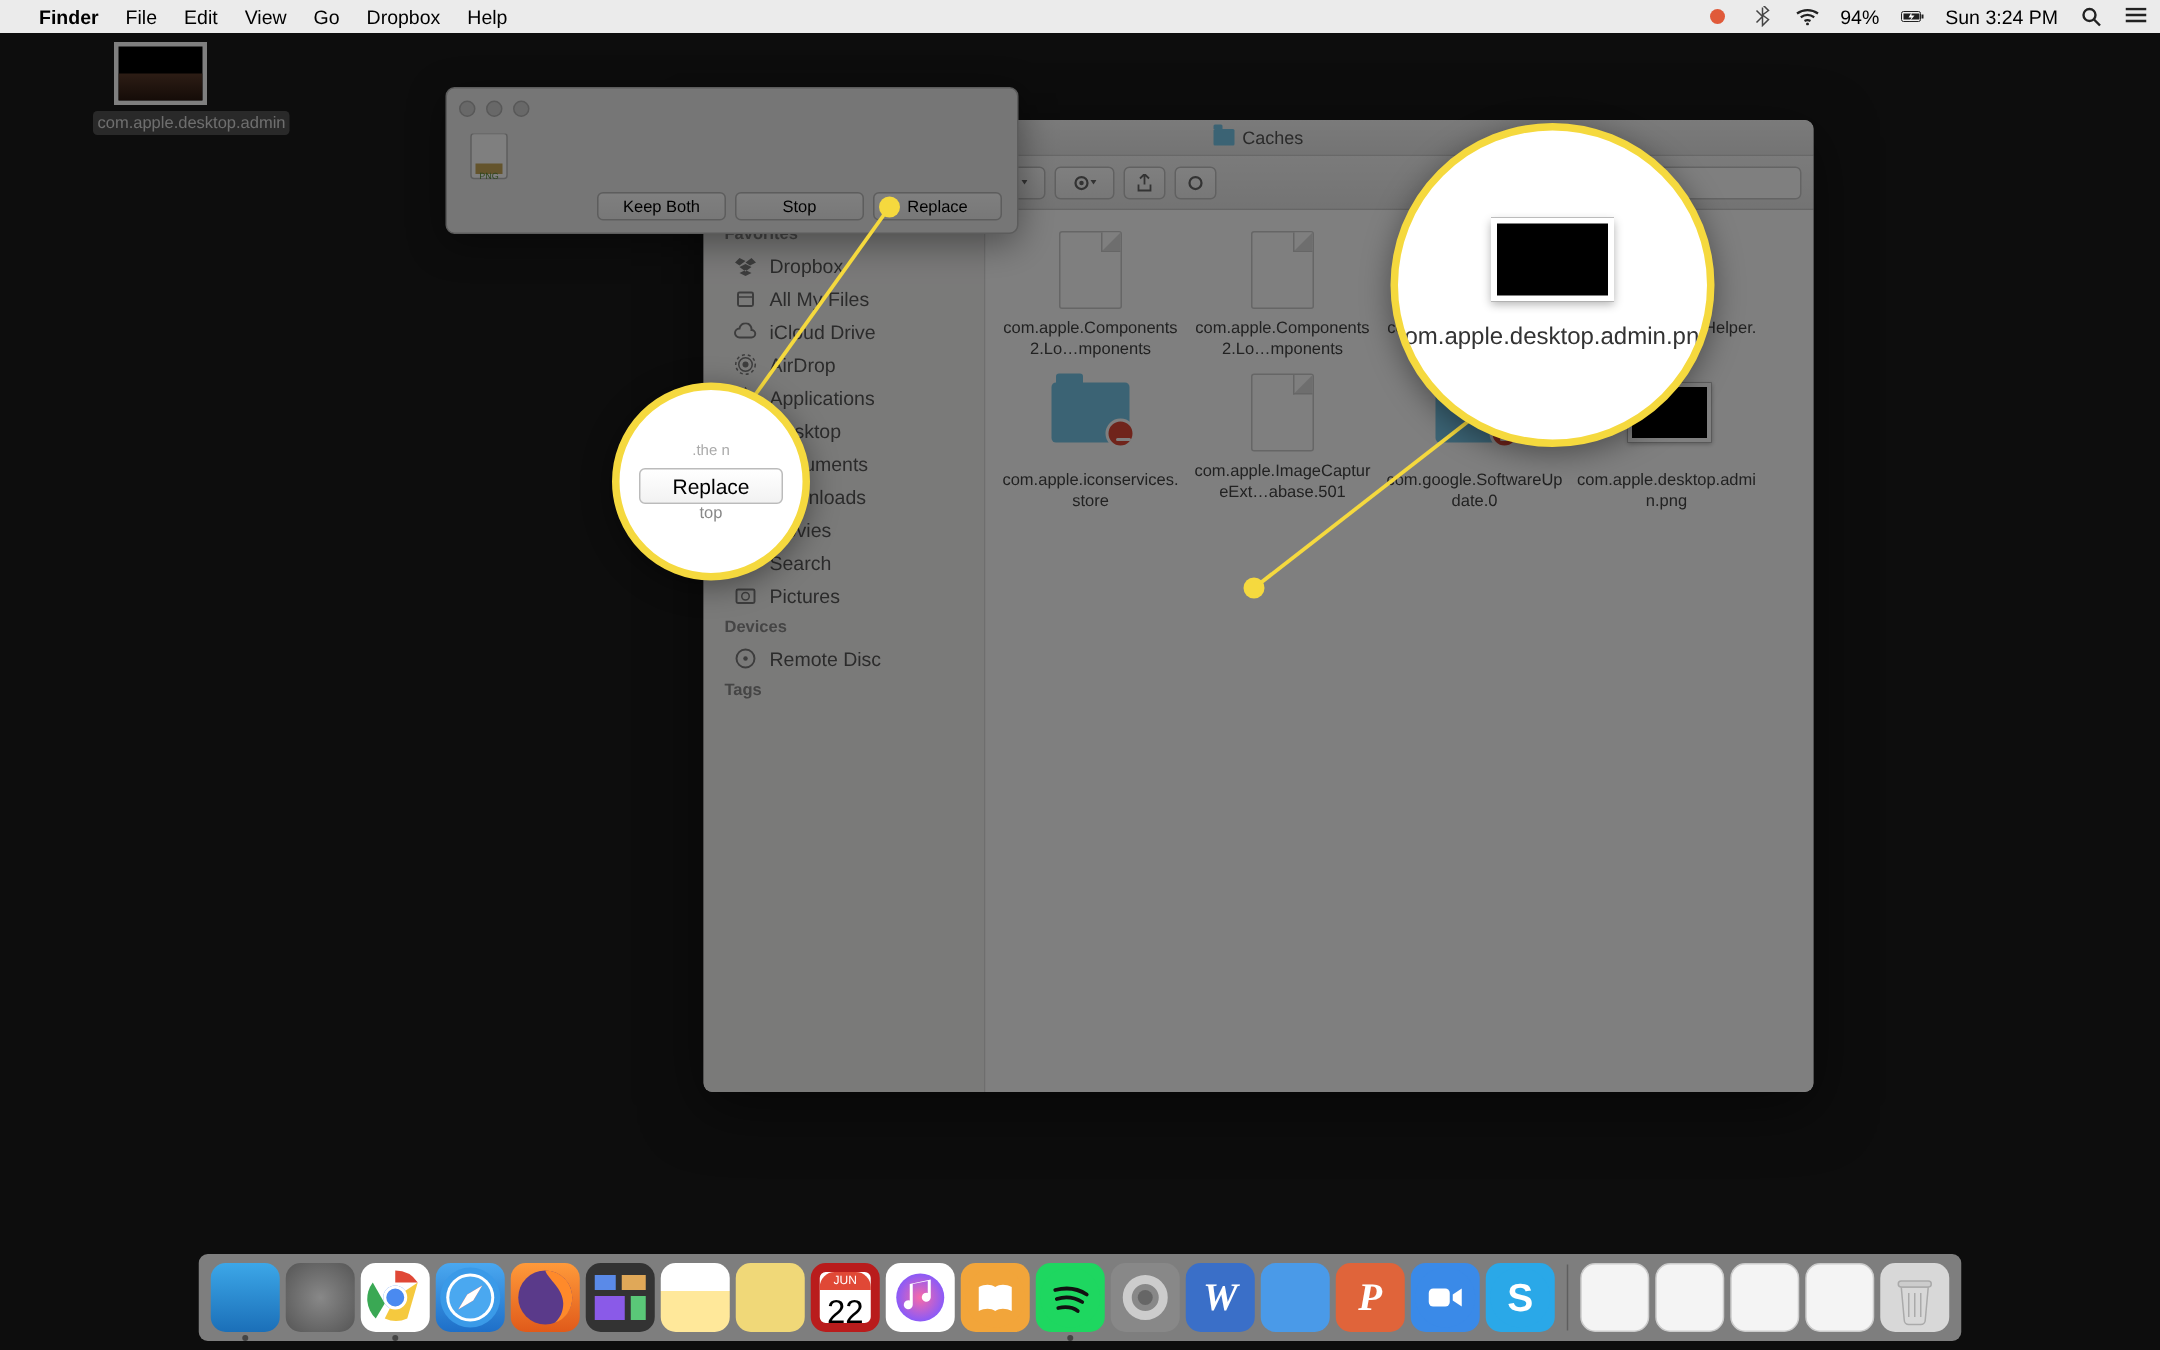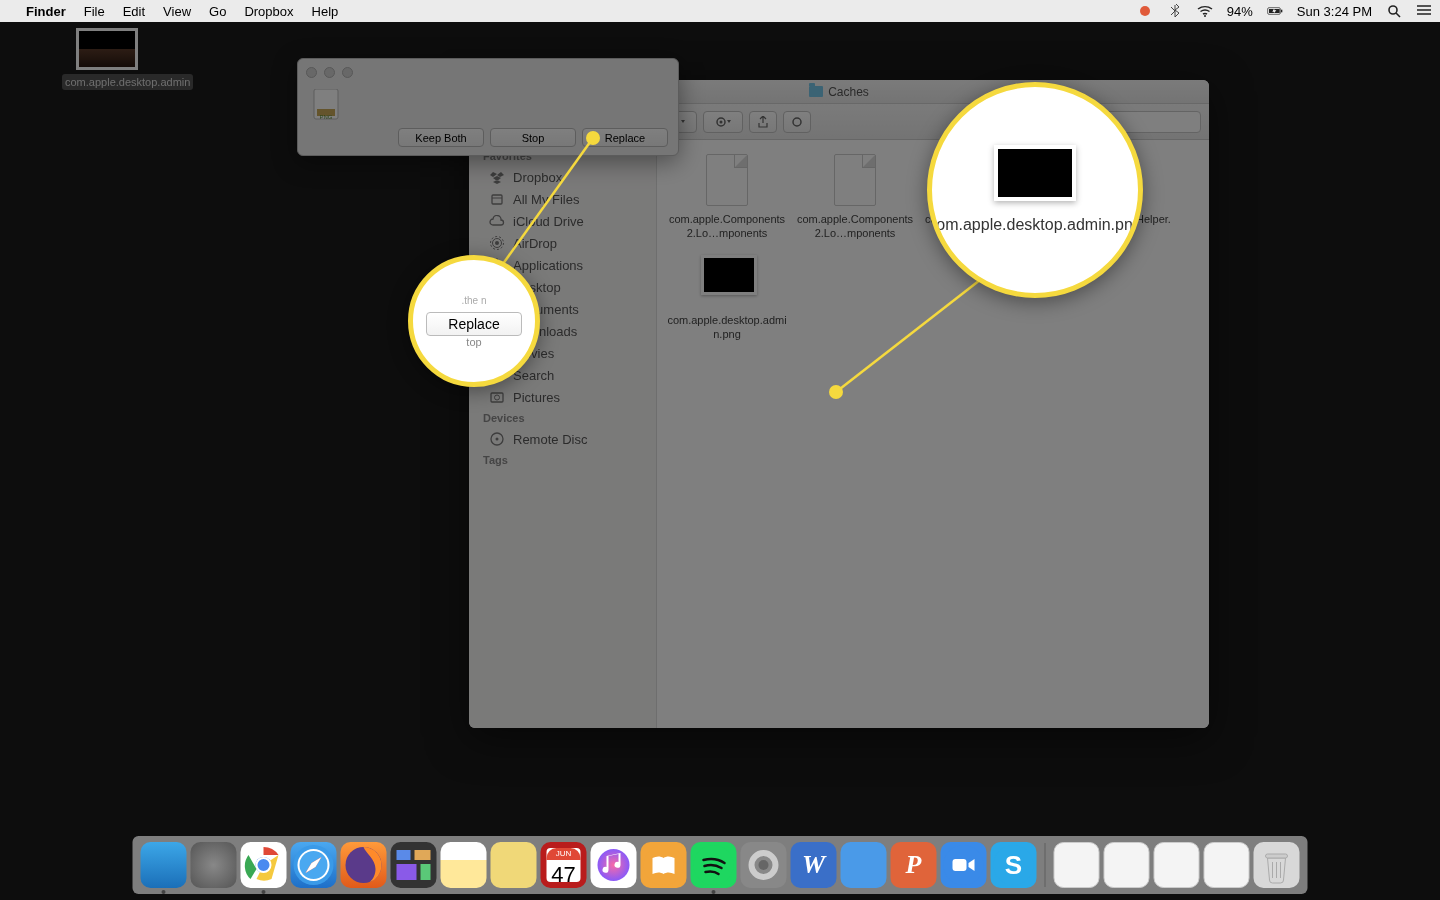--- a/index.html
+++ b/index.html
@@ -316,20 +316,42 @@
           <div class="name">com.apple.Components2.Lo…mponents</div>
         </div>
         <div class="file">
           <div class="icon">
             <div class="doc"></div>
           </div>
           <div class="name">com.apple.iCloudHelper.data</div>
         </div>
         <div class="file">
           <div class="icon">
+            <div class="folder badge">
+              <div class="minus"></div>
+            </div>
+          </div>
+          <div class="name">com.apple.iconservices.store</div>
+        </div>
+        <div class="file">
+          <div class="icon">
+            <div class="doc"></div>
+          </div>
+          <div class="name">com.apple.ImageCaptureExt…abase.501</div>
+        </div>
+        <div class="file">
+          <div class="icon">
+            <div class="folder badge">
+              <div class="minus"></div>
+            </div>
+          </div>
+          <div class="name">com.google.SoftwareUpdate.0</div>
+        </div>
+        <div class="file">
+          <div class="icon">
             <div class="imgfile"></div>
           </div>
           <div class="name">com.apple.desktop.admin.png</div>
         </div>
       </div>
   </div>
 </div>
 
 <div class="dialog">
   <div class="traffic">
@@ -459,21 +481,21 @@
         <rect x="6" y="8" width="14" height="10" fill="#5a8ae8"></rect>
         <rect x="24" y="8" width="16" height="10" fill="#e0a858"></rect>
         <rect x="6" y="22" width="20" height="16" fill="#8a5ae8"></rect>
         <rect x="30" y="22" width="10" height="16" fill="#5ac878"></rect>
       </svg>
     </div>
   <div class="dockicon di-notes"></div>
   <div class="dockicon di-stick"></div>
   <div class="dockicon di-cal">
       <div style="height:12px;background:#e04836;border-radius:10px 10px 0 0;font-size:8px;color:#fff;text-align:center;line-height:12px">JUN</div>
-      <div style="font-size:22px;text-align:center;line-height:30px">47</div>
+      <div style="font-size:22px;text-align:center;line-height:30px">22</div>
     </div>
   <div class="dockicon di-itunes">
       <svg width="46" height="46" viewBox="0 0 46 46">
         <circle cx="23" cy="23" r="20" fill="#fff"></circle>
         <circle cx="23" cy="23" r="16" fill="url(#g1)"></circle>
         <defs>
           <radialGradient id="g1">
             <stop offset="0" stop-color="#f86aa8"></stop>
             <stop offset="1" stop-color="#8a5af8"></stop>
           </radialGradient>

